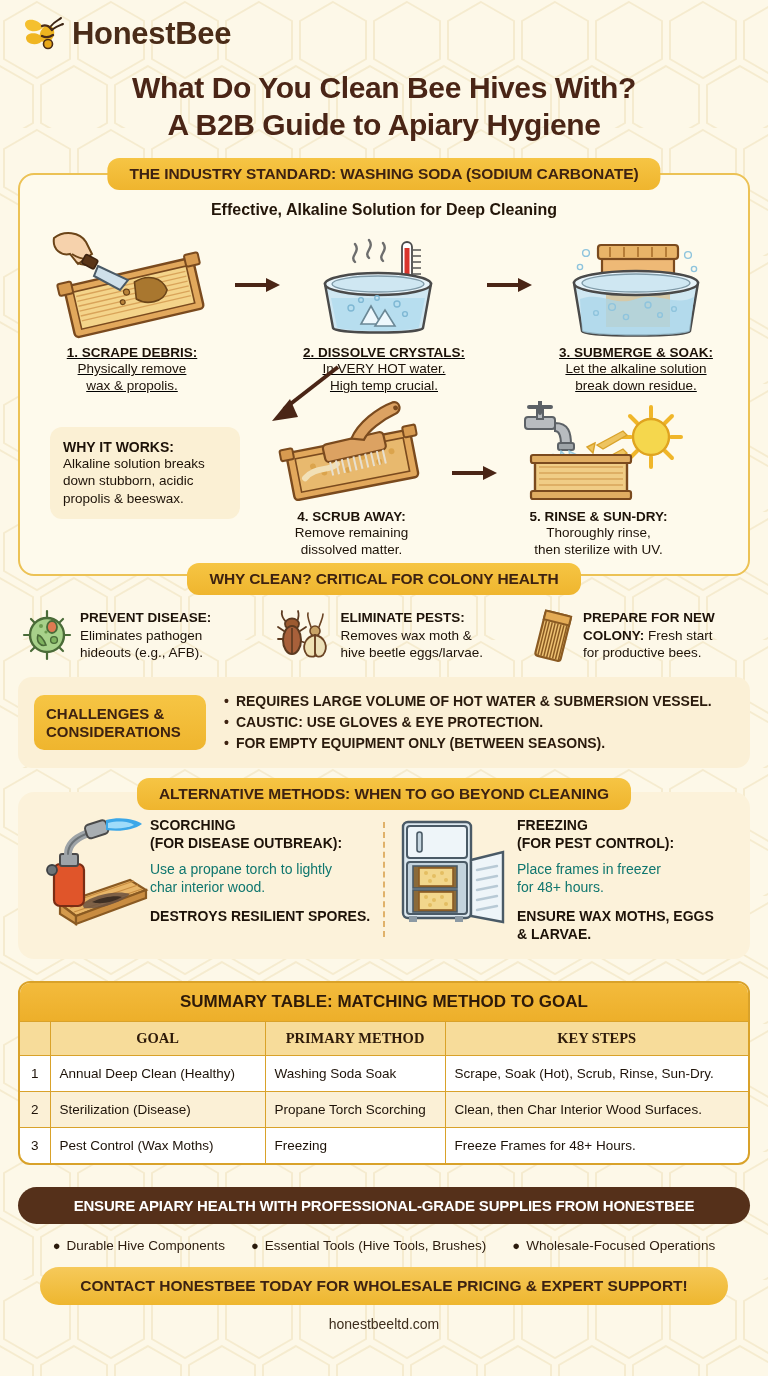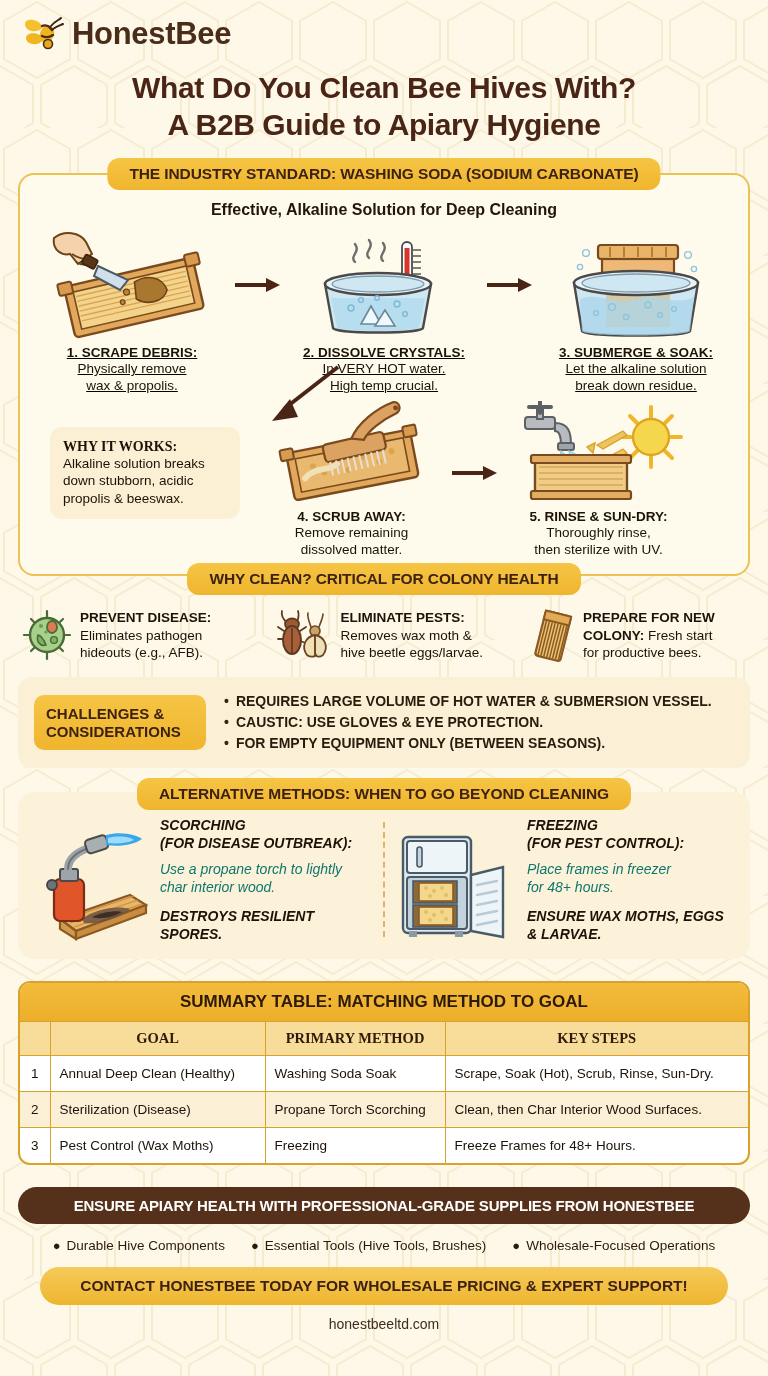--- a/index.html
+++ b/index.html
@@ -139,21 +139,20 @@
     border-radius: 12px;
     padding: 12px 13px;
     width: 190px;
     margin-left: 16px;
     margin-top: 28px;
   }
   .why-title {
     font-size: 14px;
     font-weight: bold;
     color: #1d1208;
-    font-family: Liberation Serif, serif;
   }
   .why-body {
     font-size: 13.5px;
     color: #1d1208;
     line-height: 1.3;
   }
   .step-b { width: 195px; text-align: center; }
   .step-b .step-art { height: 108px; }
 
   .diag-arrow {
@@ -235,24 +234,22 @@
     left: 50%;
     transform: translateX(-50%);
     white-space: nowrap;
   }
   .alt-row {
     display: flex;
     align-items: flex-start;
   }
   .alt-col {
     display: flex;
-    gap: 10px;
     flex: 1;
-    align-items: flex-end;
-    font-style: italic;
+    align-items: flex-start;
   }
   .alt-divider {
     width: 0;
     border-left: 2px dashed #e0b26a;
     align-self: stretch;
     margin: 6px 12px;
   }
   .alt-head {
     font-size: 14px;
     font-weight: bold;

